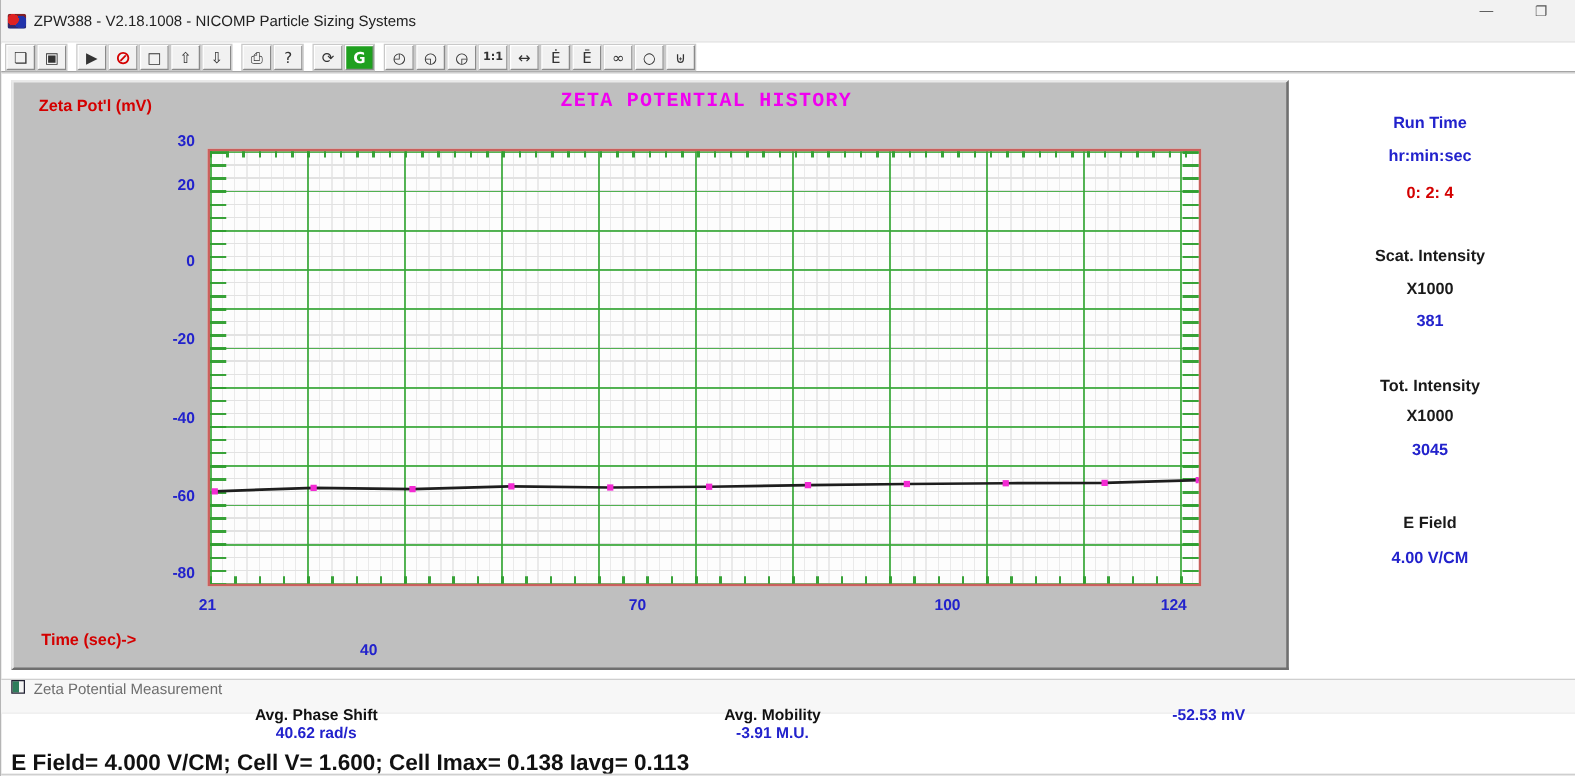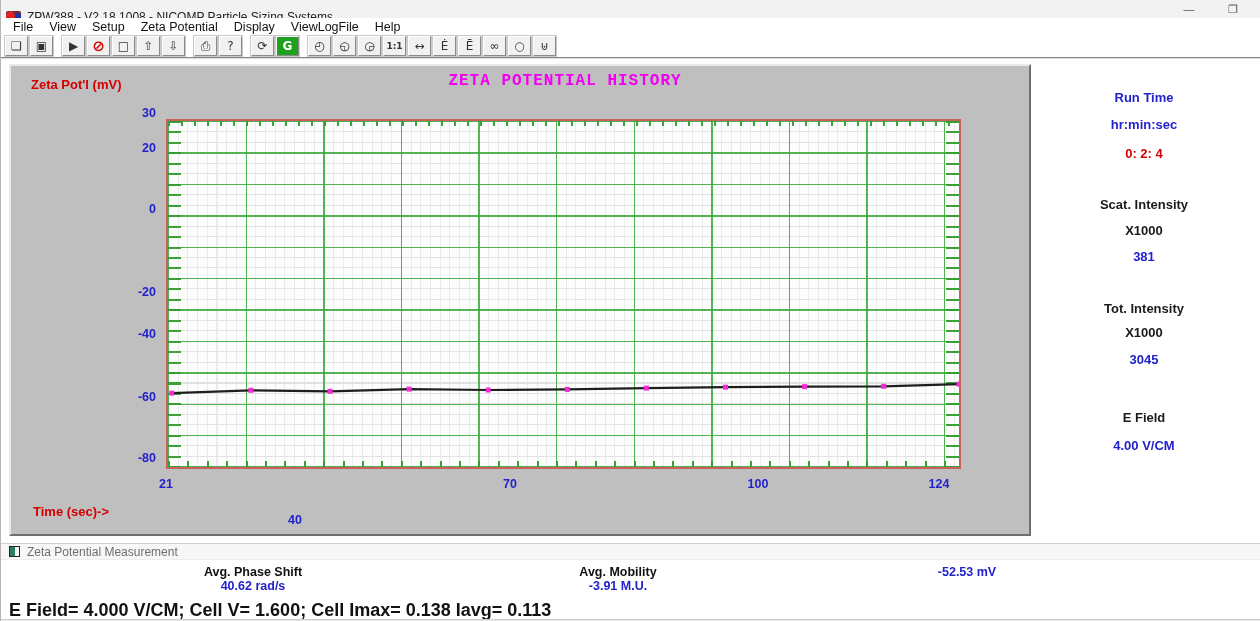--- a/index.html
+++ b/index.html
@@ -67,23 +67,23 @@
   .xtick { position:absolute; width:40px; text-align:center; color:#2222cc;
     font-weight:bold; font-size:12.5px; }
 
   
   .rp { position:absolute; left:1043px; width:200px; text-align:center; font-size:13px; font-weight:bold; }
   .rp.blue { color:#2222cc; }
   .rp.red  { color:#d40000; }
   .rp.black{ color:#1a1a1a; }
 
   
-  .subtitlebar { position:absolute; left:0; top:543px; width:100%; height:17px;
+  .subtitlebar { position:absolute; left:0; top:543px; width:100%; height:28px;
     background:#f7f7f7; border-top:1px solid #cfcfcf; border-bottom:1px solid #ededed;
-    display:flex; align-items:center; }
+    display:flex; }
   .subicon { width:11px; height:11px; margin:0 7px 0 8px; border:1px solid #223;
     background:linear-gradient(to right, #2e7d5b 0 55%, #f5f5f5 55%); }
   .subtitle { font-size:12px; color:#6e6e6e; }
   .metric { position:absolute; width:300px; text-align:center; top:565px; }
   .metric .mlabel { font-size:12.5px; font-weight:bold; color:#111; }
   .metric .mvalue { font-size:12.5px; font-weight:bold; color:#2222cc; }
   .statusline { position:absolute; left:8px; top:600px; font-size:18px; font-weight:bold; color:#111; }
   .bottomedge { position:absolute; left:0; bottom:0; width:100%; height:2px; background:#e7e7e7; border-top:1px solid #cfcfcf;}
 </style>
 </head>
@@ -93,29 +93,20 @@
 
   <div class="titlebar">
     <div class="appicon"></div>
     <span class="titletext">ZPW388 - V2.18.1008 - NICOMP  Particle Sizing Systems</span>
     <div class="wincontrols">
       <span class="winbtn">—</span>
       <span class="winbtn">❐</span>
     </div>
   </div>
 
-  <div class="menubar">
-      <span class="menuitem">File</span>
-      <span class="menuitem">View</span>
-      <span class="menuitem">Setup</span>
-      <span class="menuitem">Zeta Potential</span>
-      <span class="menuitem">Display</span>
-      <span class="menuitem">ViewLogFile</span>
-      <span class="menuitem">Help</span>
-    </div>
 
   <div class="toolbar">
       <button class="tb"><span>❏</span></button>
       <button class="tb"><span>▣</span></button>
       <span class="tbsep"></span>
       <button class="tb"><span>▶</span></button>
       <button class="tb stop"><span>⊘</span></button>
       <button class="tb"><span>□</span></button>
       <button class="tb"><span>⇧</span></button>
       <button class="tb"><span>⇩</span></button>
@@ -158,21 +149,21 @@
           <rect x="555.0" y="263.7" width="5" height="5" fill="#f32bd3"></rect>
           <rect x="634.1" y="263.1" width="5" height="5" fill="#f32bd3"></rect>
           <rect x="713.2" y="262.8" width="5" height="5" fill="#f32bd3"></rect>
           <rect x="788.5" y="260.6" width="5" height="5" fill="#f32bd3"></rect>
         </svg>
     </div>
     <div class="xlab-title">Time (sec)-&gt;</div>
   <div class="ytick" style="left: 85px; top: 40px;">30</div>
       <div class="ytick" style="left: 85px; top: 75px;">20</div>
       <div class="ytick" style="left: 85px; top: 136px;">0</div>
-      <div class="ytick" style="left: 85px; top: 198px; margin-top: 21px;">-20</div>
+      <div class="ytick" style="left: 85px; top: 198px;">-20</div>
       <div class="ytick" style="left: 85px; top: 261px;">-40</div>
       <div class="ytick" style="left: 85px; top: 324px;">-60</div>
       <div class="ytick" style="left: 85px; top: 385px;">-80</div>
       <div class="xtick" style="left: 135px; top: 411px;">21</div>
       <div class="xtick" style="left: 264px; top: 404px; margin-top: 43px;">40</div>
       <div class="xtick" style="left: 479px; top: 411px;">70</div>
       <div class="xtick" style="left: 727px; top: 411px;">100</div>
       <div class="xtick" style="left: 908px; top: 411px;">124</div>
     </div>
 

